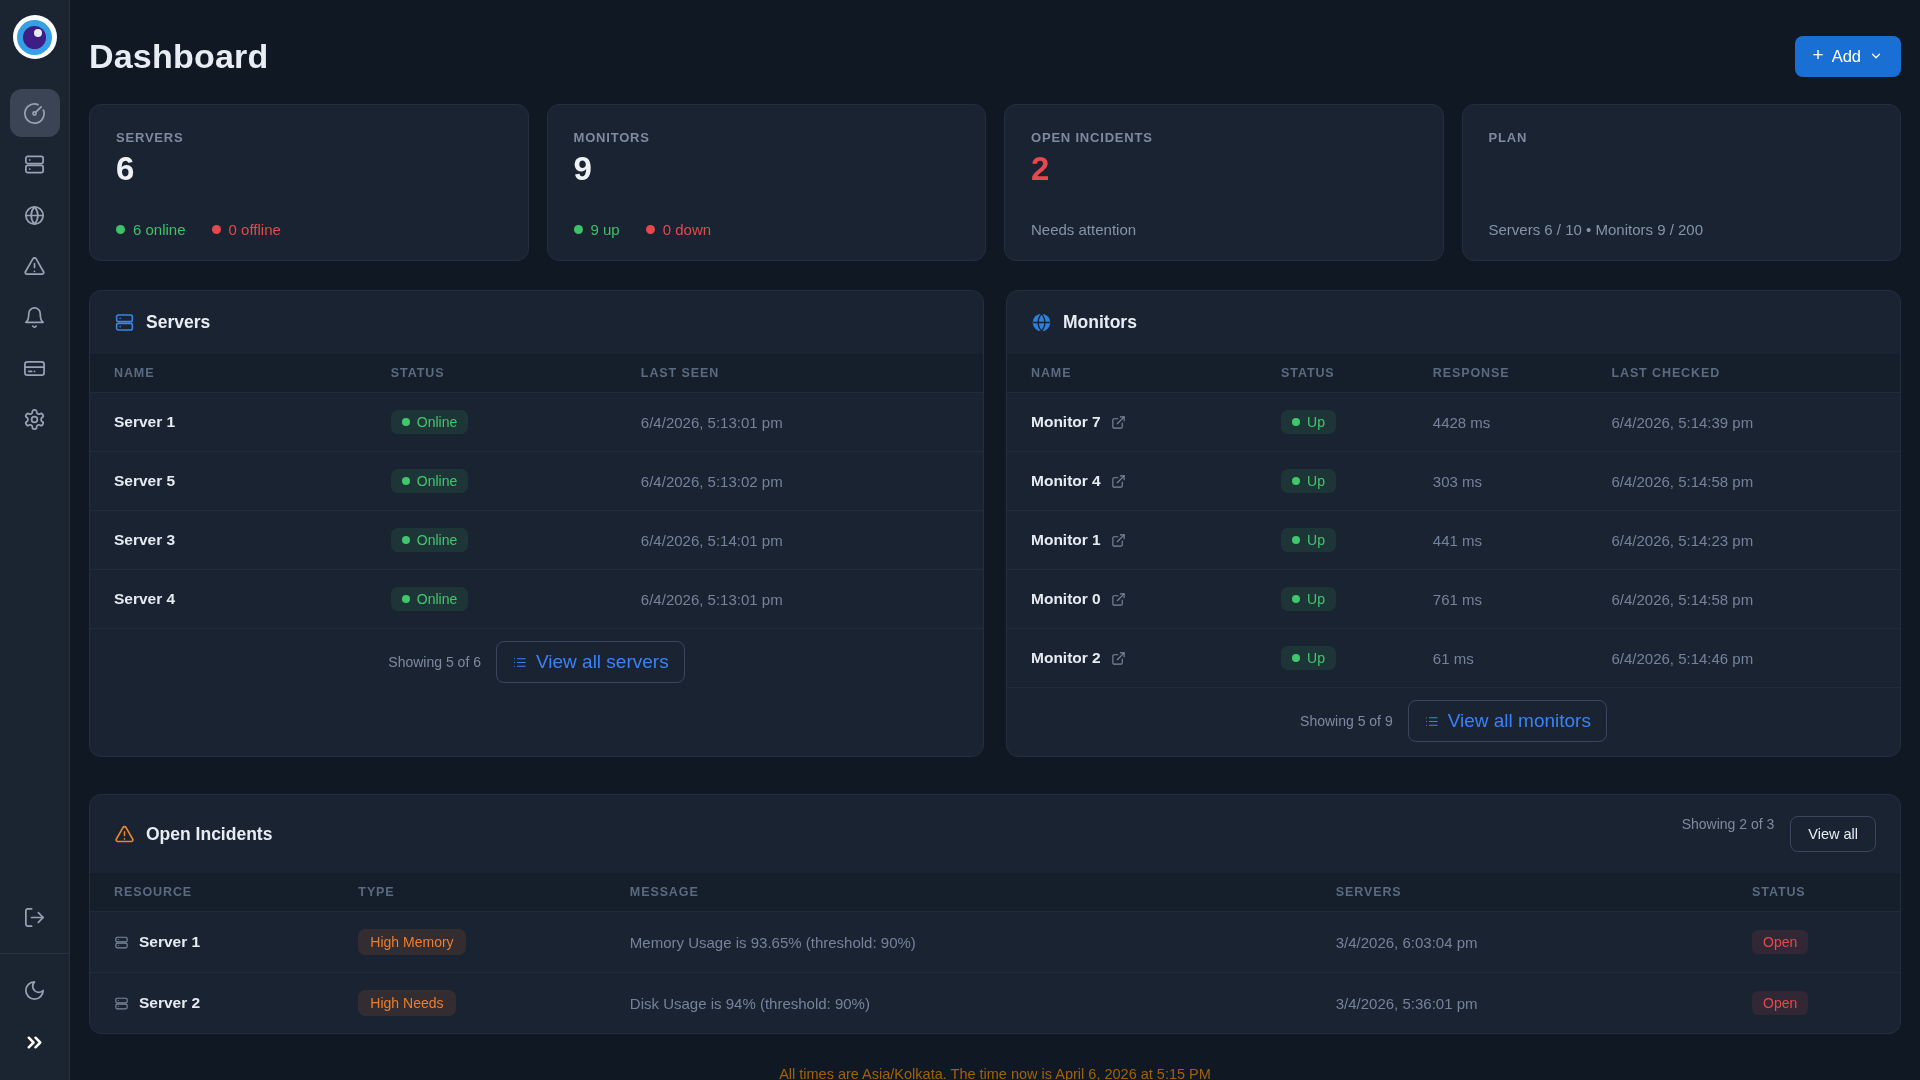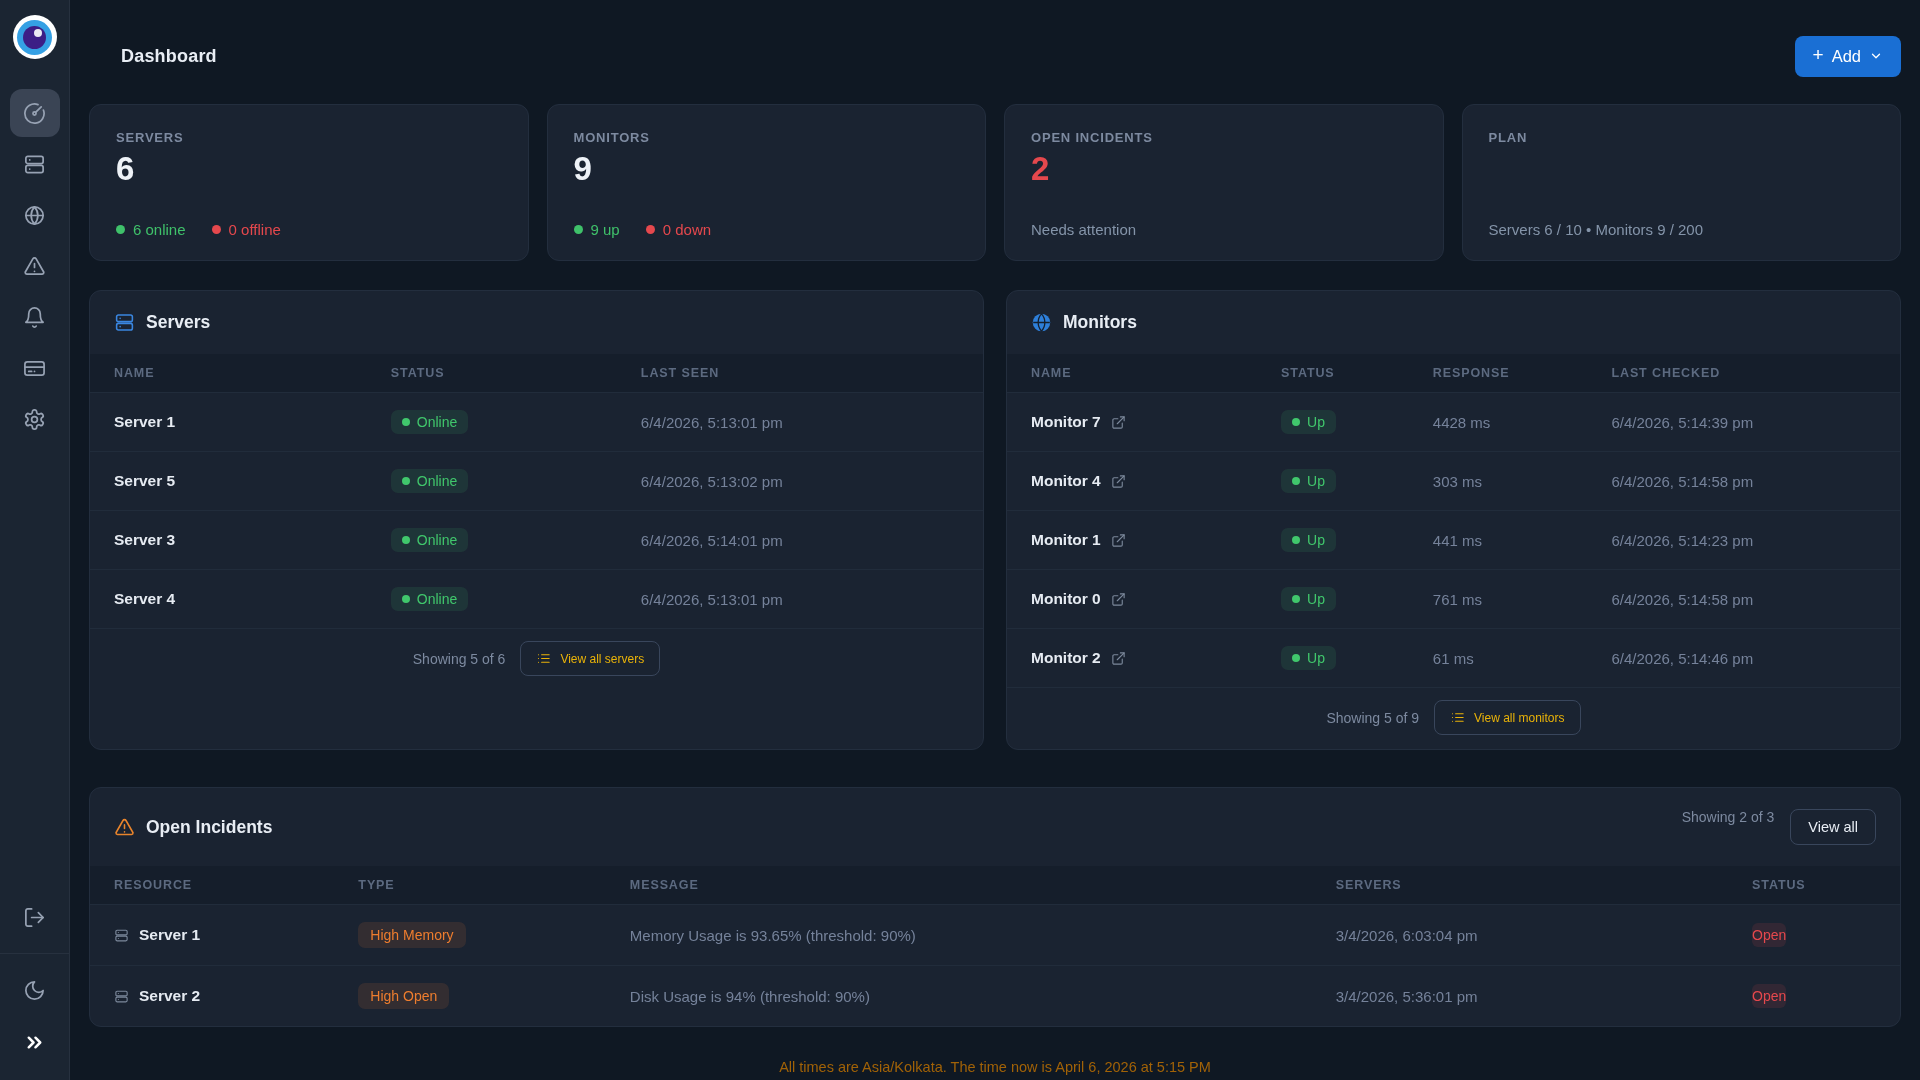--- a/index.html
+++ b/index.html
@@ -34,21 +34,21 @@
   .side-icon-btn { width:46px; height:44px; display:flex; align-items:center;
     justify-content:center; color:#97a2b3; cursor:pointer; }
   .side-icon-btn svg { width:22px; height:22px; }
   .collapse-btn { color:#ffffff; margin-top:8px; }
   .collapse-btn svg { width:18px; height:18px; }
 
   
   .main { margin-left:70px; padding:30px 19px 0; }
   .page-header { display:flex; align-items:center; justify-content:space-between;
     height:52px; margin-bottom:22px; }
-  .page-title { font-size:18px; font-weight:bold; letter-spacing:.2px;margin-left:32px; }
+  .page-title { font-size:34px; font-weight:bold; letter-spacing:.2px; }
   .add-btn { background:#1a6fd4; color:#fff; border:none; border-radius:8px;
     height:41px; padding:0 18px; font-size:16.5px; font-family:inherit;
     display:flex; align-items:center; gap:8px; cursor:pointer; }
   .add-btn .plus { font-size:19px; font-weight:400; margin-top:-2px; }
   .add-btn svg { width:14px; height:14px; }
 
   
   .stats { display:grid; grid-template-columns:repeat(4,1fr); gap:18px; margin-bottom:29px; }
   .card { background:#1a2331; border:1px solid #232e3e; border-radius:12px;
     height:157px; padding:25px 26px 22px; display:flex; flex-direction:column; }
@@ -77,26 +77,26 @@
     color:#75829a; vertical-align:middle; }
   tbody tr { cursor:pointer; }
   .row-name { font-size:15.5px; font-weight:bold; color:#e6ebf2; }
   .name-cell { display:flex; align-items:center; gap:10px; }
   .name-cell svg { width:15px; height:15px; color:#7c899c; flex:none; }
   .badge { display:inline-flex; align-items:center; gap:7px; font-size:14px;
     padding:4px 11px; border-radius:7px; }
   .badge .dot { width:8px; height:8px; }
   .badge-green { background:rgba(63,193,106,.12); color:#40c76c; }
   .badge-orange { background:rgba(238,125,46,.12); color:#ee7d2e; padding:5px 12px; }
-  .badge-red { background:rgba(229,72,77,.12); color:#e5484d; padding:4px 0; border-radius:6px; }
+  .badge-red { background:rgba(229,72,77,.12); color:#e5484d; padding:4px 11px; border-radius:6px; }
   .panel-footer { display:flex; align-items:center; justify-content:center; gap:15px;
     padding:12px 0 14px; border-top:1px solid #212c3b; }
   .showing { font-size:14px; color:#7d8aa0; }
   .ghost-btn { display:flex; align-items:center; gap:9px; background:transparent;
-    border:1px solid #39465c; border-radius:8px; color:#eab308; font-size:12px;
+    border:1px solid #39465c; border-radius:8px; color:#3b82f6; font-size:19px;
     font-family:inherit; padding:9px 15px; cursor:pointer; }
   .ghost-btn svg { width:15px; height:15px; }
 
   
   .incidents { margin-bottom:32px; }
   .incidents .panel-header { justify-content:space-between; }
   .ph-left { display:flex; align-items:center; gap:11px; }
   .ph-right { display:flex; align-items:flex-start; gap:16px; }
   .view-all-btn { background:transparent; border:1px solid #39465c; border-radius:8px;
     color:#e8edf4; font-size:14.5px; font-family:inherit; padding:9px 17px; cursor:pointer; }
@@ -531,21 +531,21 @@
                   <svg viewBox="0 0 24 24" fill="none" stroke="currentColor" stroke-width="1.8" stroke-linecap="round" stroke-linejoin="round" style="width:100%;height:100%">
                     <rect width="18" height="7.5" x="3" y="3.5" rx="2"></rect>
                     <rect width="18" height="7.5" x="3" y="13" rx="2"></rect>
                     <line x1="7" y1="7.25" x2="7.01" y2="7.25"></line>
                     <line x1="7" y1="16.75" x2="7.01" y2="16.75"></line>
                   </svg>
                 </span>
                 <span class="row-name">Server 2</span>
               </span>
             </td>
-            <td><span class="badge badge-orange">High Open</span></td>
+            <td><span class="badge badge-orange">High Needs</span></td>
             <td>Disk Usage is 94% (threshold: 90%)</td>
             <td>3/4/2026, 5:36:01 pm</td>
             <td><span class="badge badge-red">Open</span></td>
           </tr>
         </tbody>
     </table>
   </section>
 
   <div class="tz-note">All times are Asia/Kolkata. The time now is April 6, 2026 at 5:15 PM</div>
 

